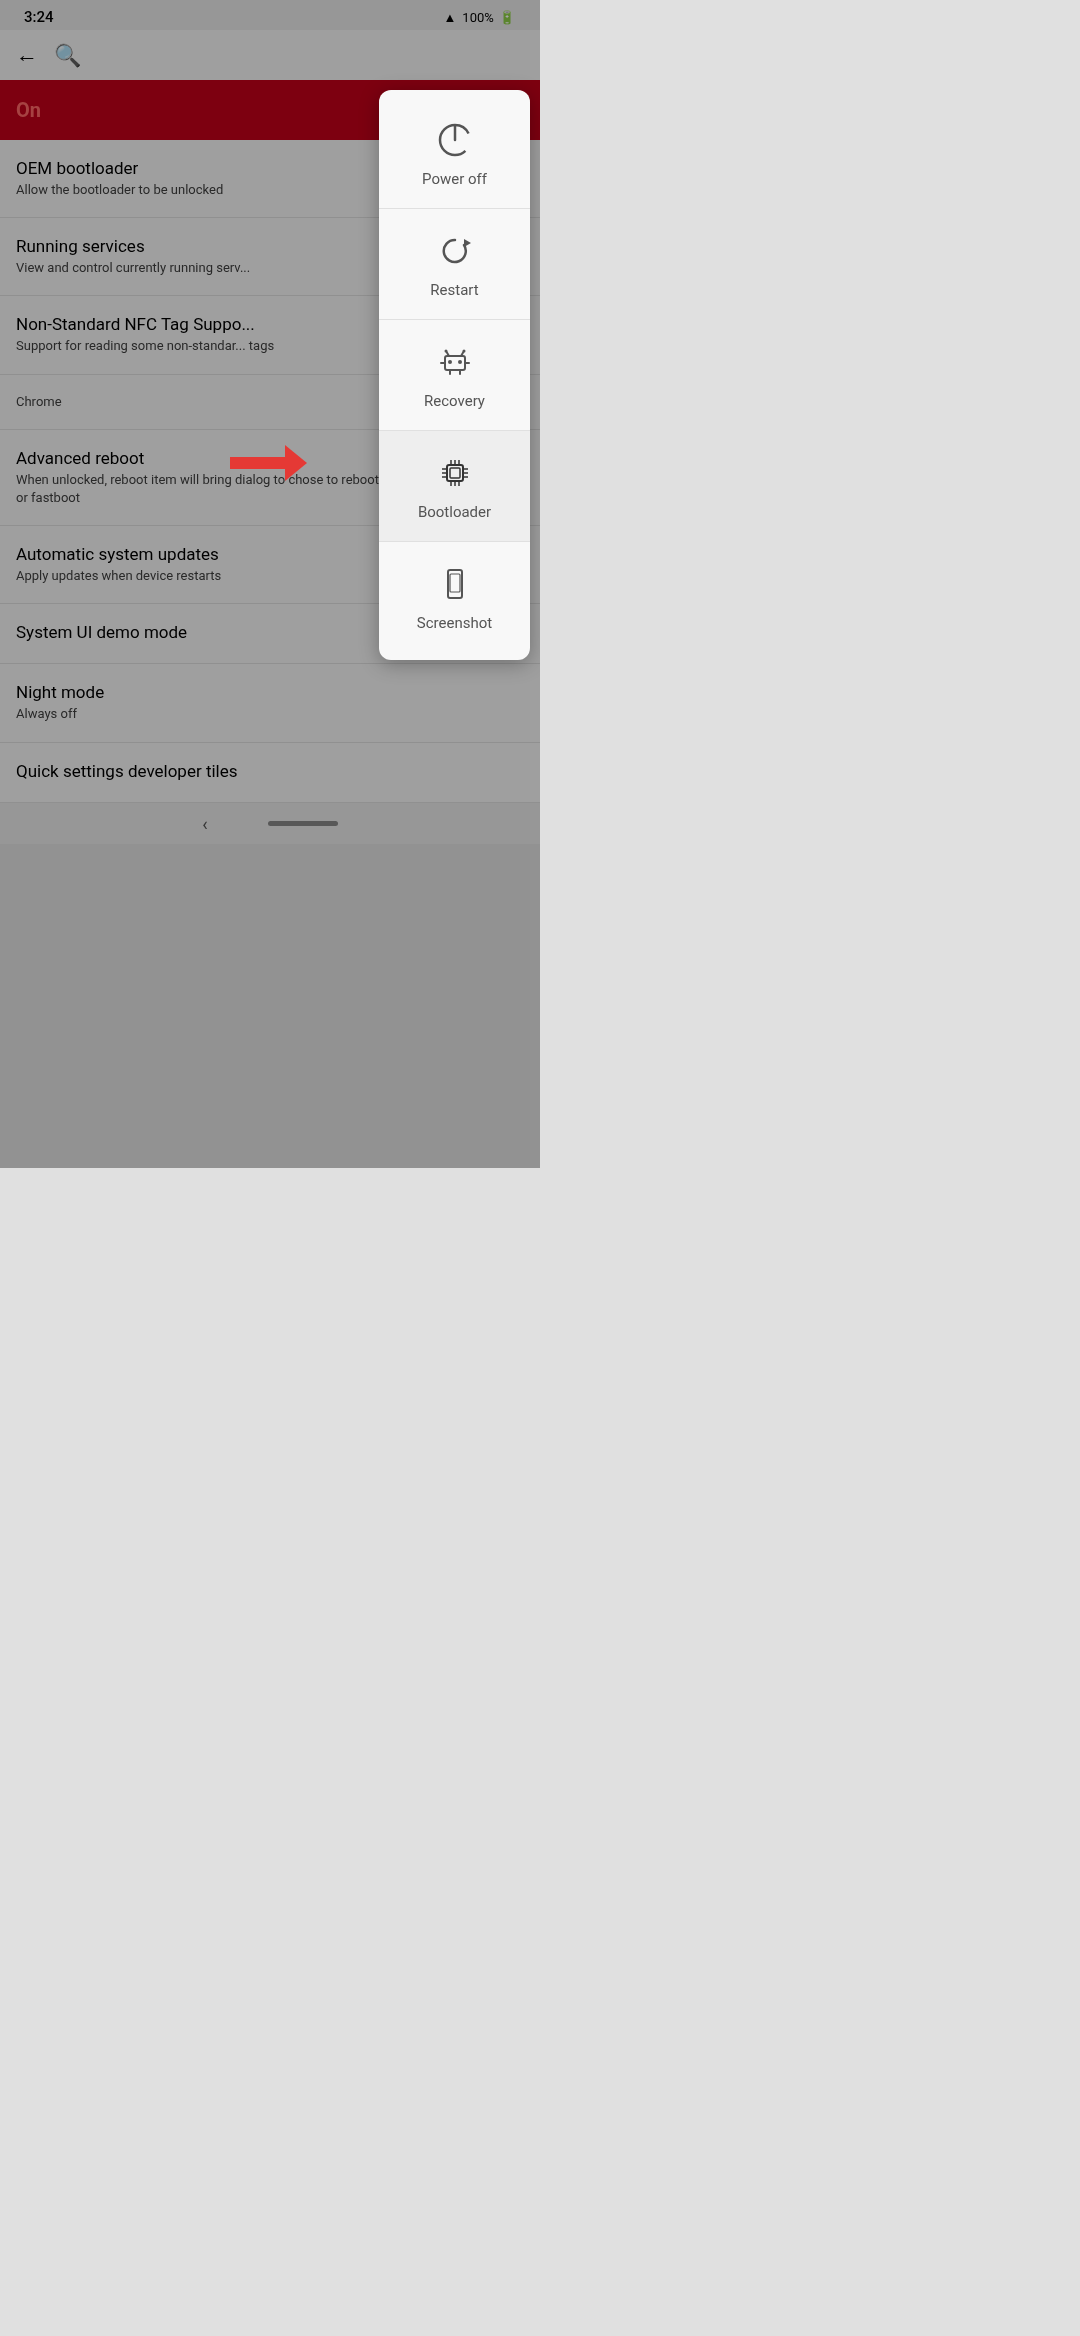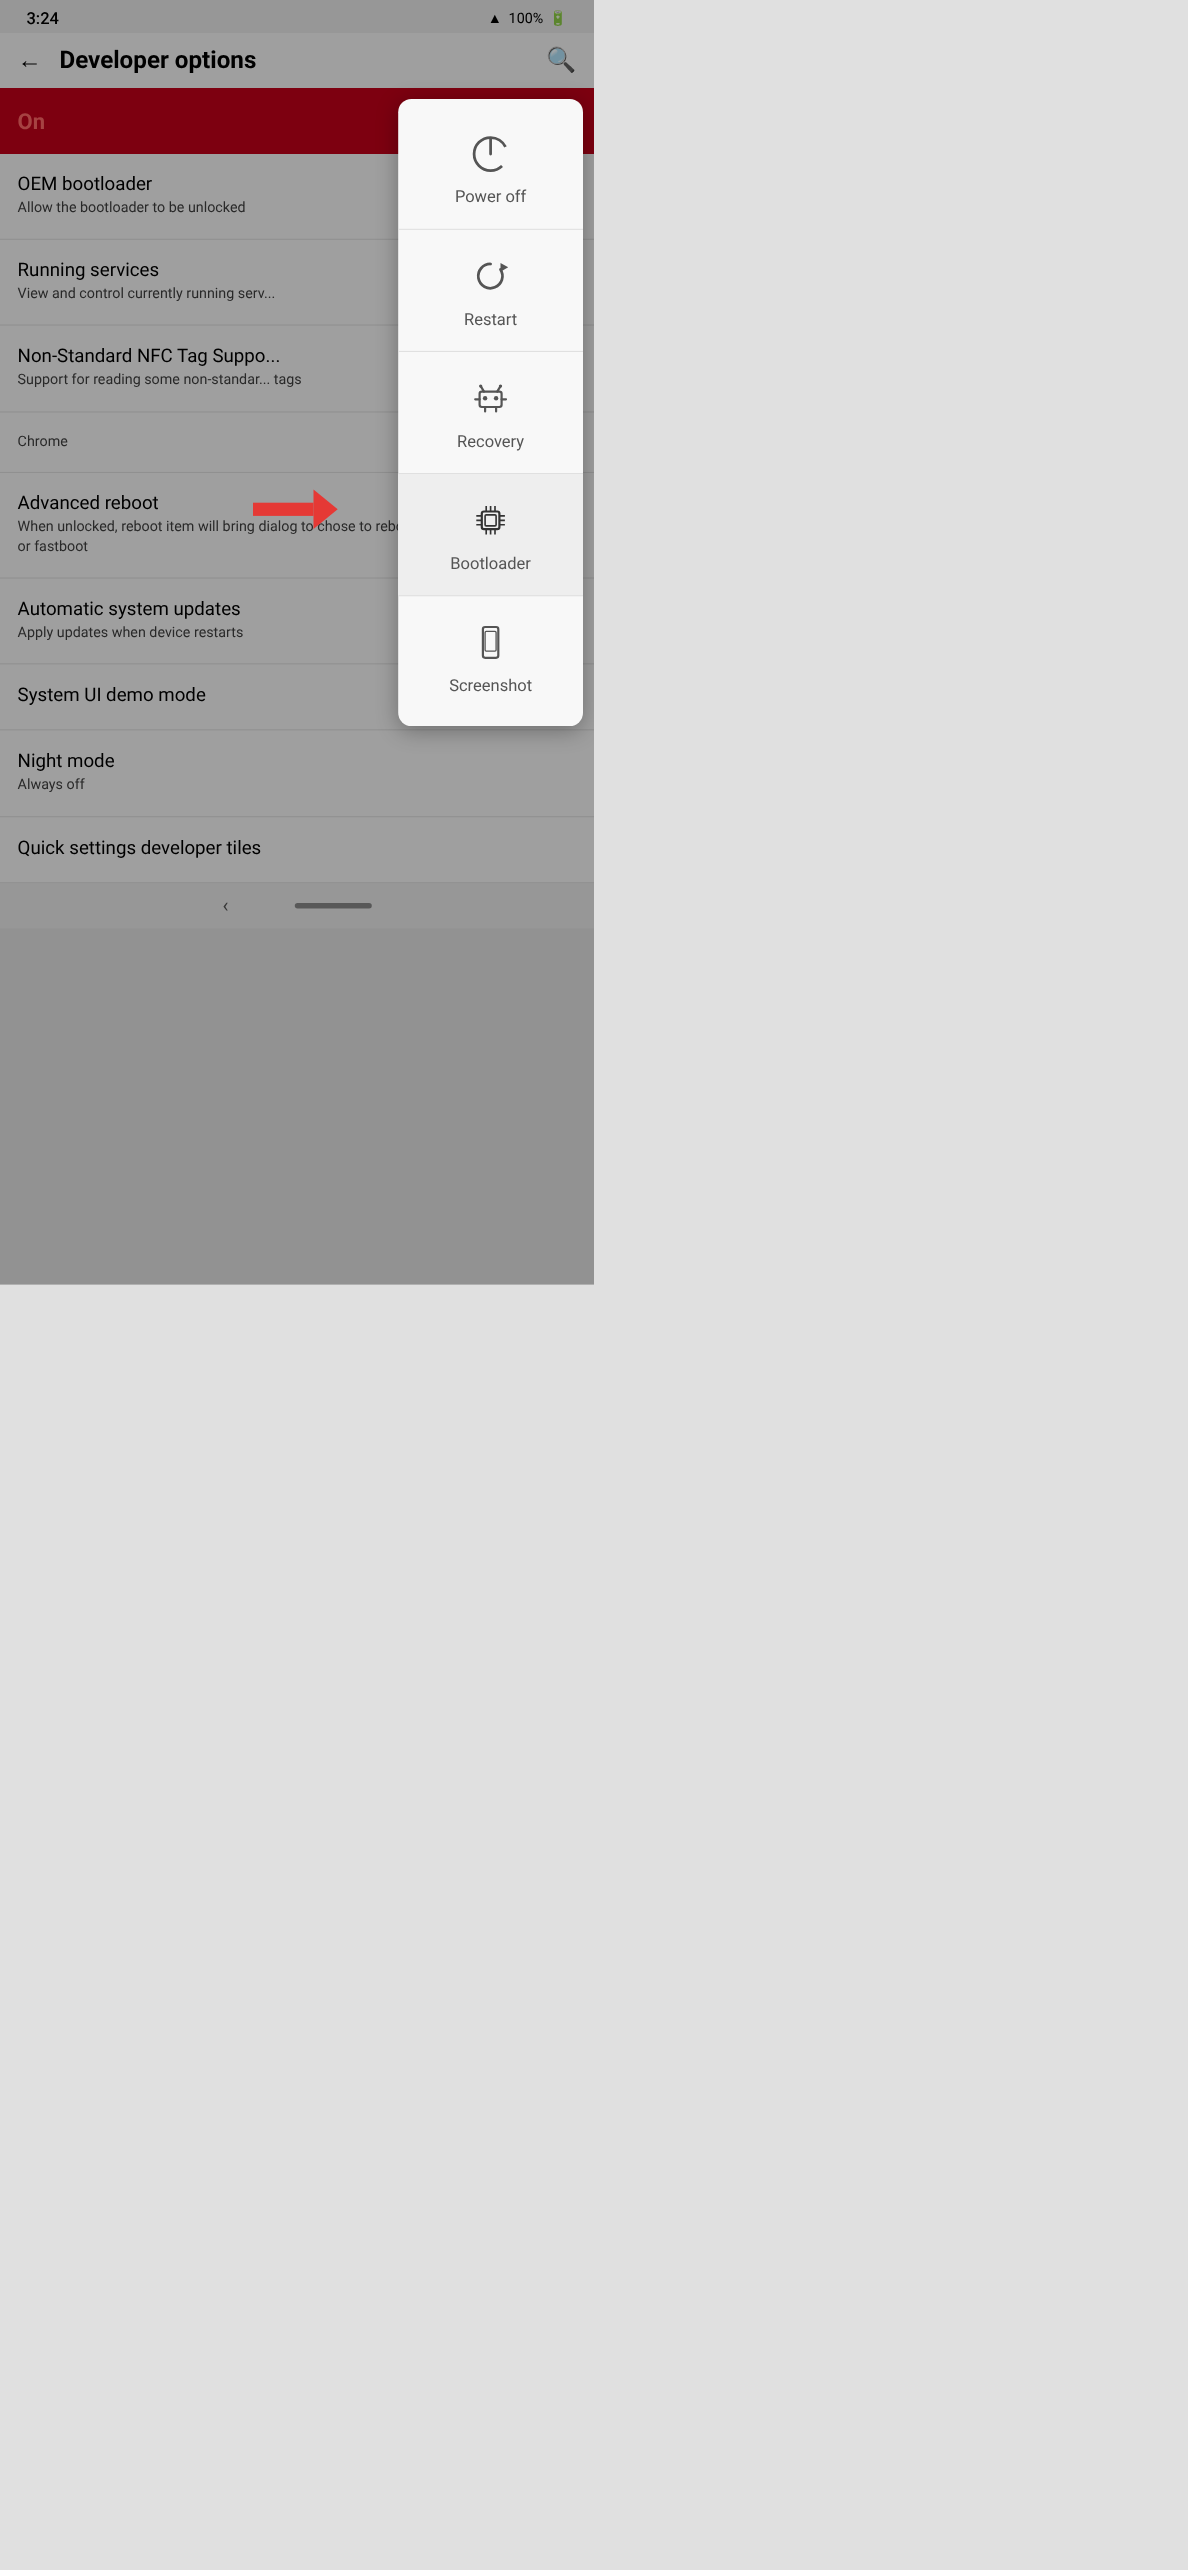--- a/index.html
+++ b/index.html
@@ -123,21 +123,21 @@
       top: 0; left: 0; right: 0; bottom: 0;
       background: rgba(0,0,0,0.35);
       z-index: 10;
     }
 
     
     .power-menu {
       position: absolute;
       top: 90px;
       right: 10px;
-      width: 168px;
+      width: 151px;
       background: #f8f8f8;
       border-radius: 12px;
       z-index: 20;
       padding: 8px 0;
       box-shadow: 0 4px 20px rgba(0,0,0,0.3);
     }
     .power-menu-item {
       display: flex;
       flex-direction: column;
       align-items: center;
@@ -196,21 +196,20 @@
   <span class="status-time">3:24</span>
   <div class="status-icons">
     <span>▲</span>
     <span>100%</span>
     <span>🔋</span>
   </div>
 </div>
 
 <div class="header">
   <span class="back-arrow">←</span>
-  <span class="header-title">Developer options</span>
   <span class="search-icon">🔍</span>
 </div>
 
 <div class="on-banner">
   <span class="on-banner-text">On</span>
 </div>
 
 <div class="settings-list">
 
   <div class="settings-item">

